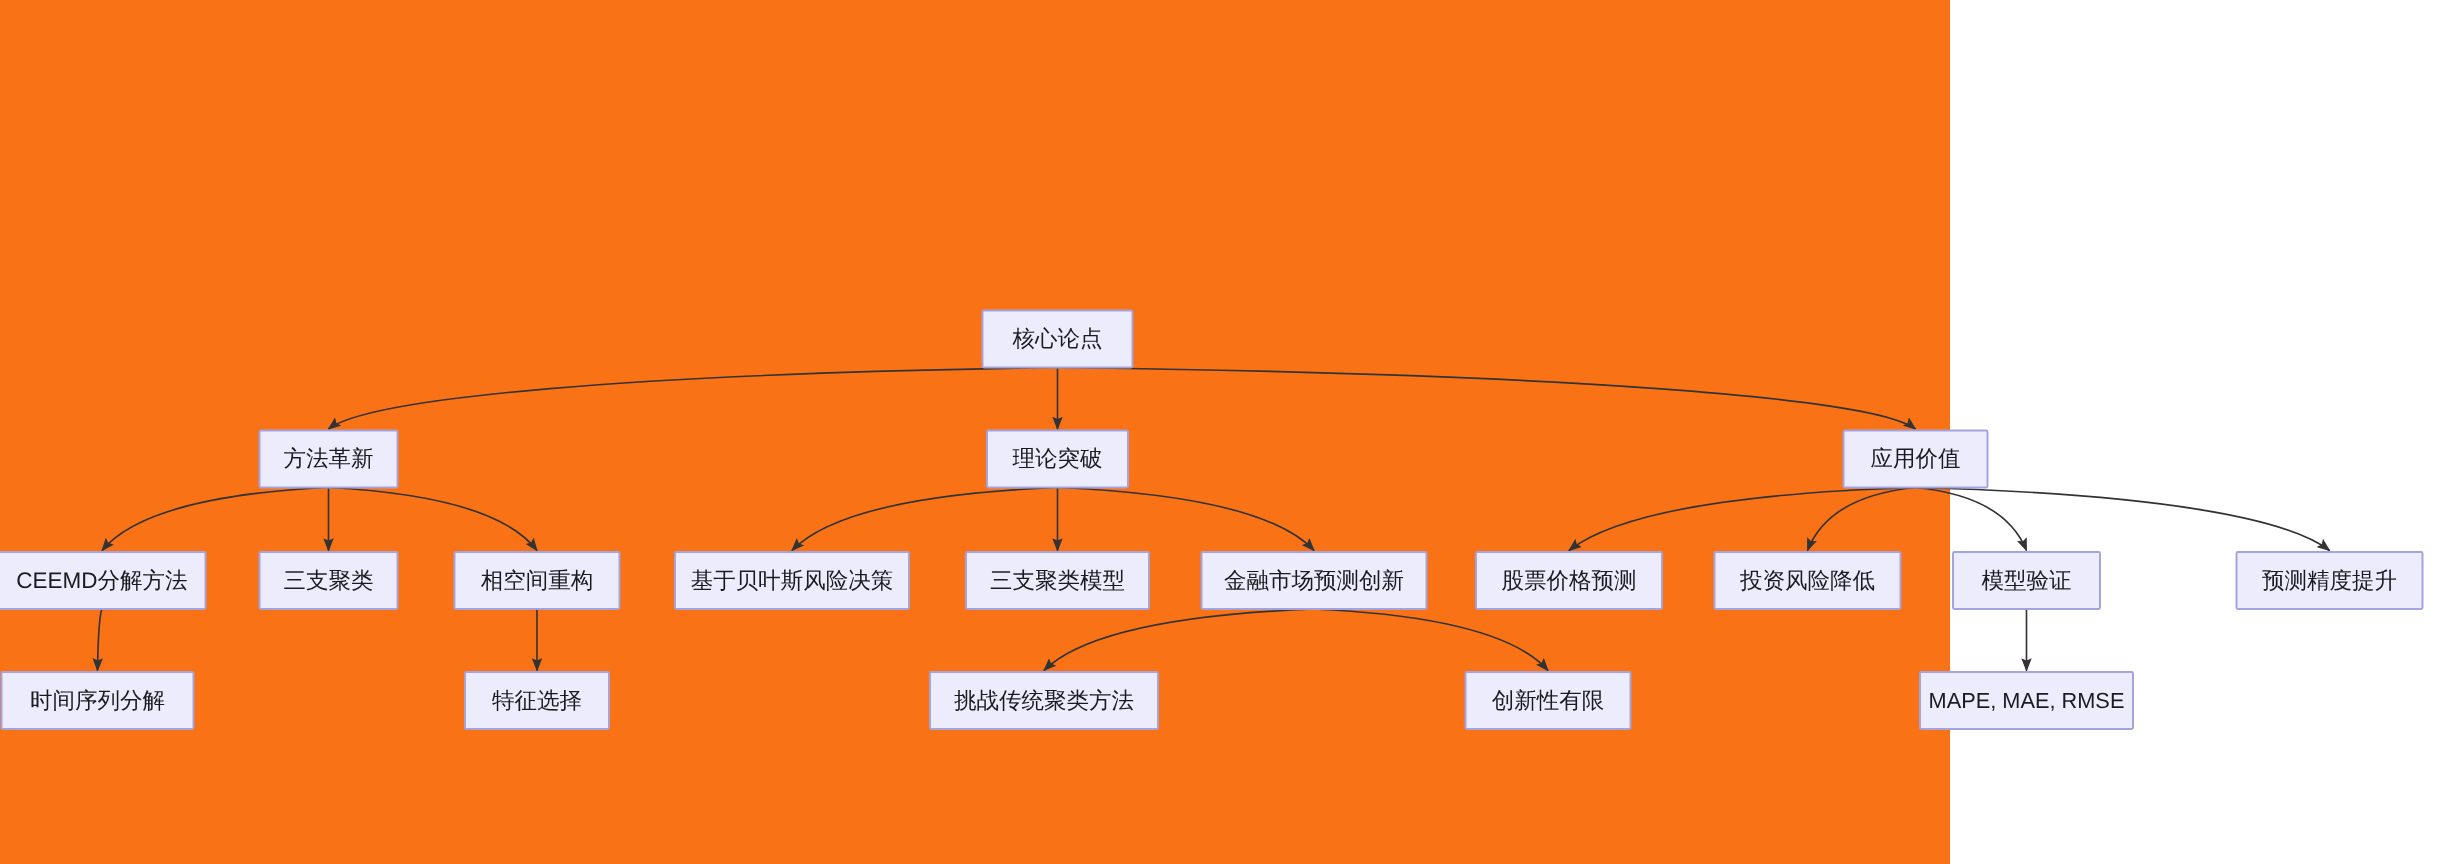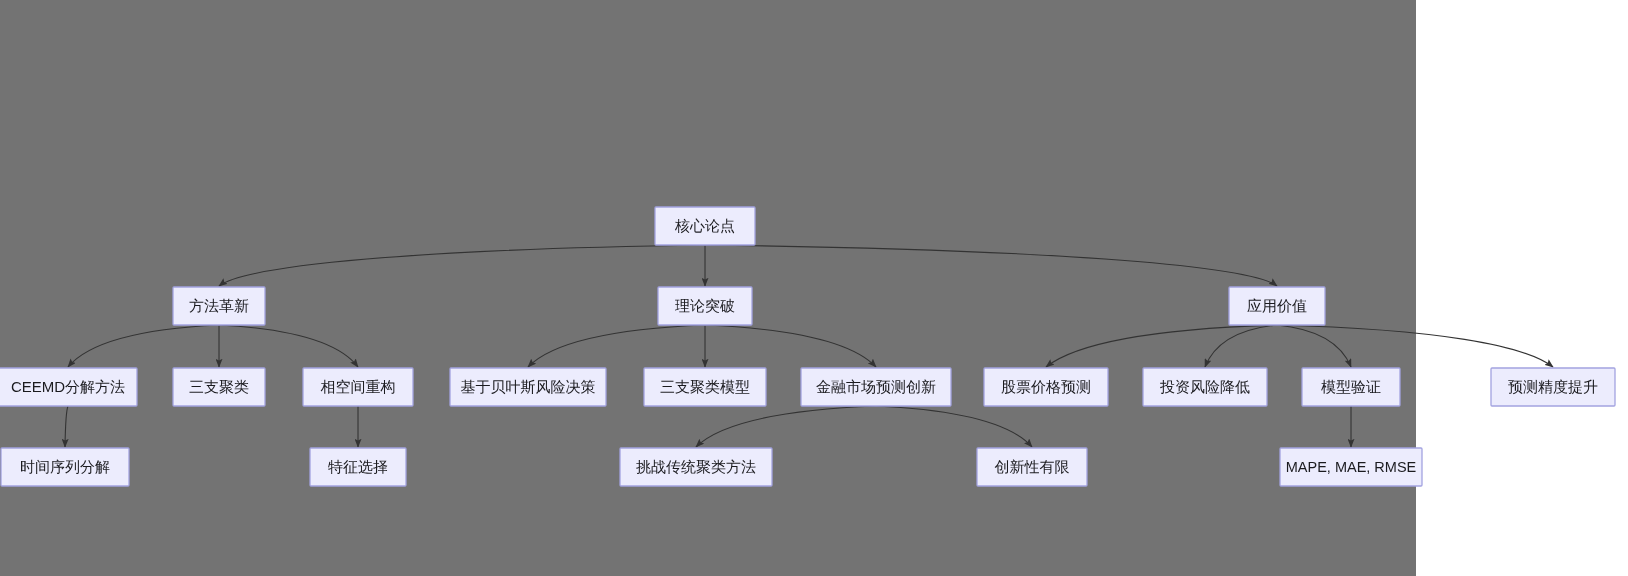--- a/index.html
+++ b/index.html
@@ -8,23 +8,23 @@
     background: #ffffff;
   }
   body {
     width: 1628px;
     height: 576px;
     font-family: "Liberation Sans", "DejaVu Sans", sans-serif;
     overflow: hidden;
   }
   #diagram-root {
     position: relative;
-    width: 1416px;
+    width: 1300px;
     height: 576px;
-    background: #737373;
+    background: #f97316;
   }
   svg#flowchart {
     position: absolute;
     left: 0;
     top: 0;
     width: 1628px;
     height: 576px;
     display: block;
   }
   .edge-path {

